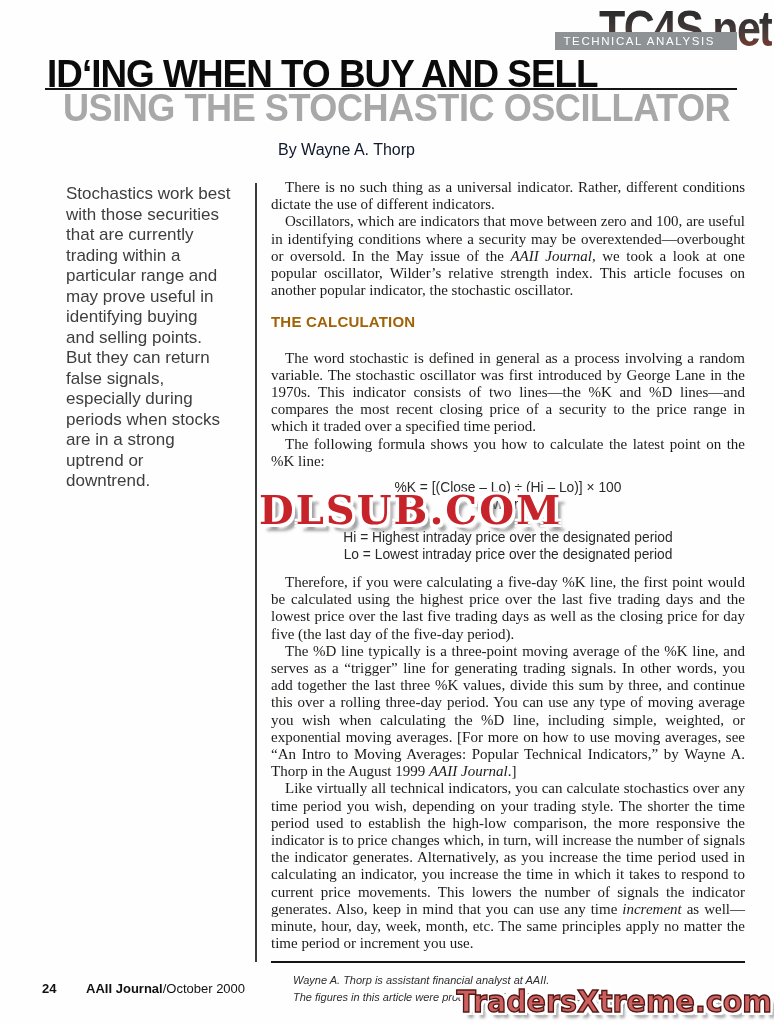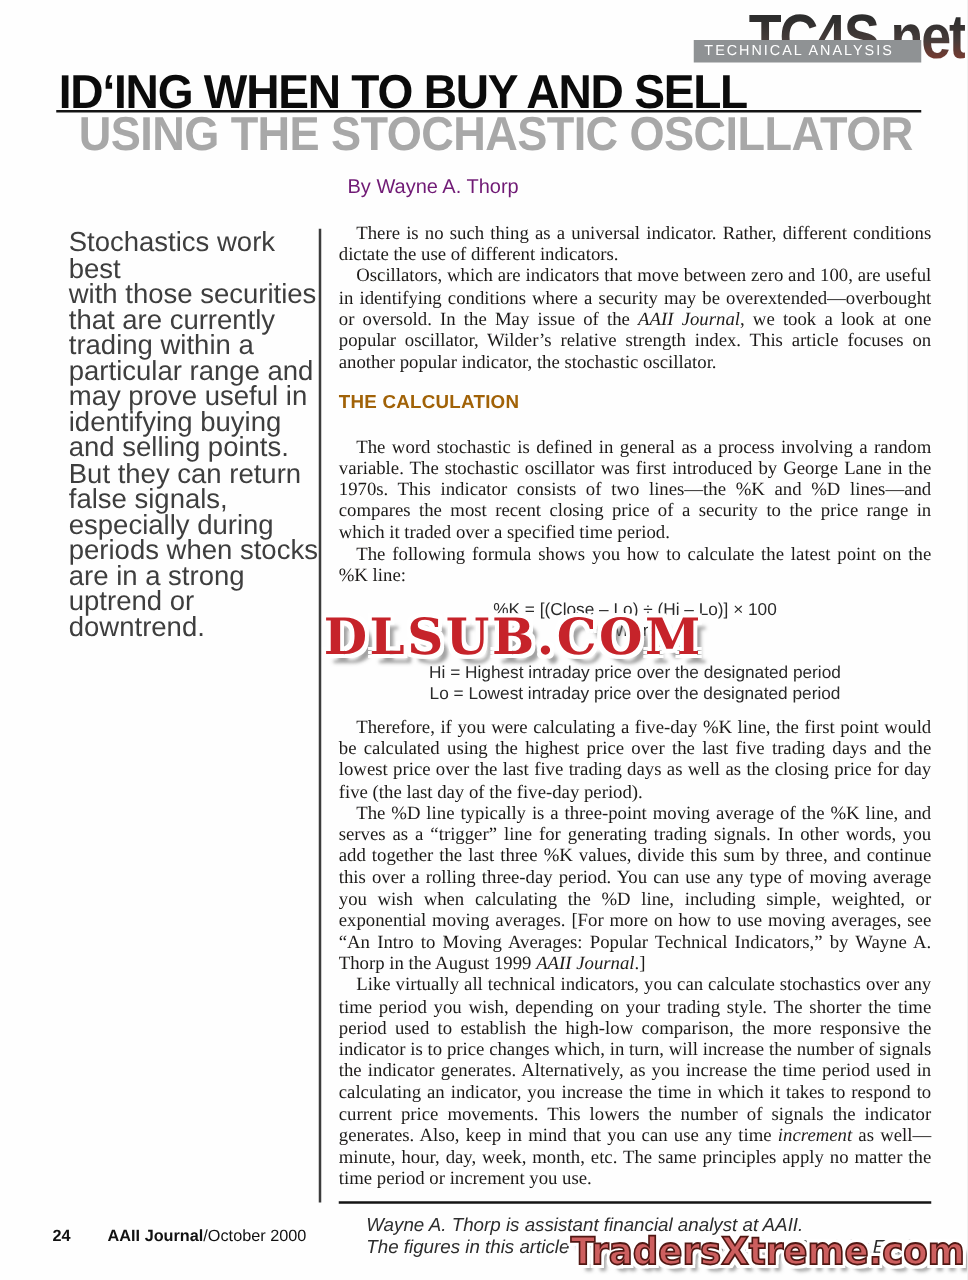--- a/index.html
+++ b/index.html
@@ -33,25 +33,25 @@
     font-size:38px; font-weight:bold; color:#0b0b0b; letter-spacing:-1px;
     transform:scaleX(0.97); transform-origin:left; white-space:nowrap; z-index:4;
   }
   .title-rule { position:absolute; left:45px; top:88px; width:692px; height:2px; background:#141414; z-index:3; }
   .subtitle {
     position:absolute; left:63px; top:87px; margin:0;
     font-size:38px; font-weight:bold; color:#a8a8a8; letter-spacing:-0.5px;
     transform:scaleX(0.95); transform-origin:left; white-space:nowrap; z-index:1;
   }
 
-  .byline { position:absolute; left:278px; top:141px; font-size:16px; color:#701a75; }
+  .byline { position:absolute; left:278px; top:141px; font-size:16px; color:#0f172a; }
 
   .sidebar {
-    position:absolute; left:55px; top:184px; width:200px;
-    font-size:22px; line-height:20.5px; color:#3e3e3e;
+    position:absolute; left:66px; top:184px; width:200px;
+    font-size:17px; line-height:20.5px; color:#3e3e3e;
     white-space:pre-line;
   }
 
   .vrule { position:absolute; left:255px; top:183px; width:2px; height:779px; background:#3c3c3c; }
 
   .article {
     position:absolute; left:271px; top:179px; width:474px;
     font-family:"Liberation Serif", serif;
     font-size:15px; line-height:17.2px; color:#1d1b19; text-align:justify;
   }
@@ -62,21 +62,21 @@
   }
   .formula {
     margin:10px 0 10px 0; font-family:"Liberation Sans", sans-serif;
     font-size:13.8px; line-height:16.8px; color:#2a2a2a; text-align:center;
   }
   .formula-line { min-height:16.8px; }
   .footnote { margin-top:8px; }
   .footnote-rule { border-top:2px solid #141414; margin-bottom:9px; }
   .footnote-line {
     font-family:"Liberation Sans", sans-serif; font-style:italic;
-    font-size:15px; line-height:17.5px; color:#2d2d2d;
+    font-size:11px; line-height:17.5px; color:#2d2d2d;
     padding-left:22px; text-align:left;
   }
 
   .footer { position:absolute; left:42px; top:981px; font-size:13px; color:#111; }
   .pagenum { font-weight:bold; font-size:13px; margin-right:26px; }
   .journal-bold { font-weight:bold; }
 
   
   .dlsub {
     position:absolute; left:243px; top:486px; z-index:10;

